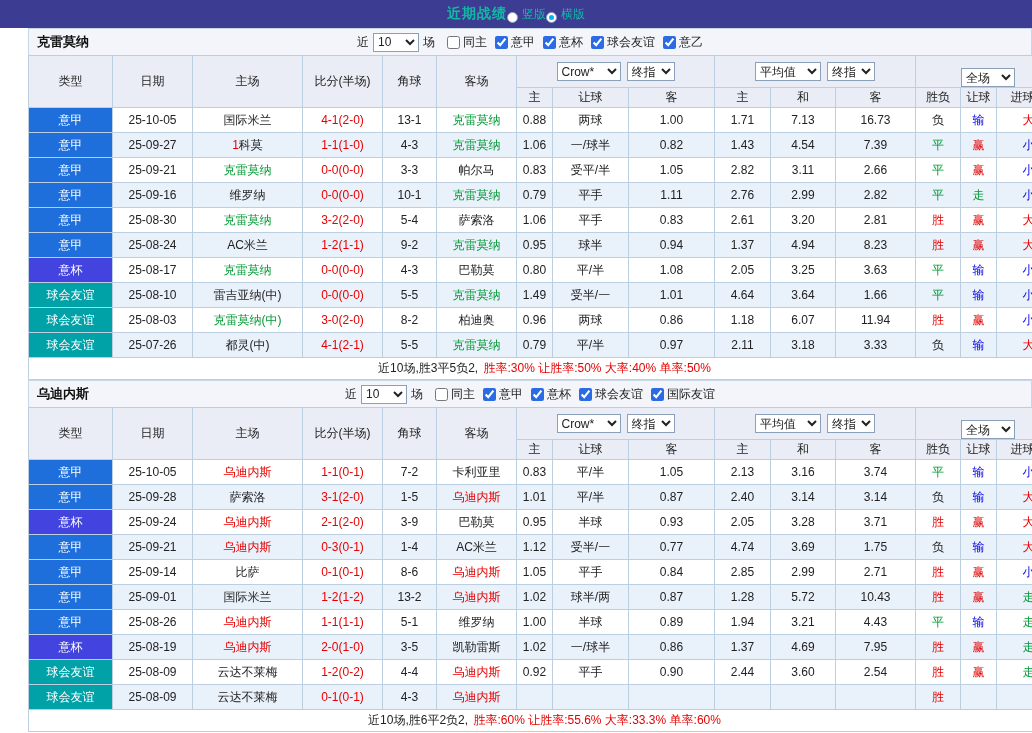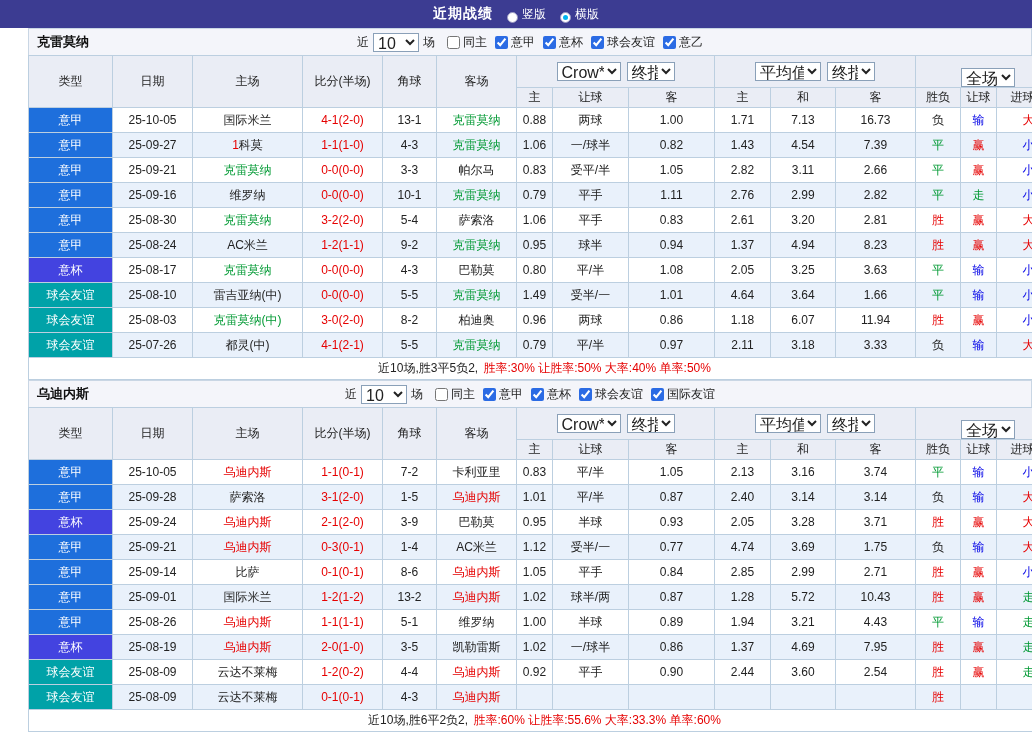--- a/index.html
+++ b/index.html
@@ -7,25 +7,24 @@
   body {
     width: 1032px;
     font-family: "Liberation Sans", "DejaVu Sans", sans-serif;
     font-size: 12px;
     color: #222;
     overflow: hidden;
   }
   .topbar {
     height: 28px;
     background: #3c3c92;
-    color: #ffffff;
+    color: #14b8a6;
     display: flex;
     align-items: center;
     justify-content: center;
-    gap: 14px;
   }
   .topbar .title { font-weight: bold; font-size: 14px; letter-spacing: 1px; }
   .radio-wrap { display: inline-flex; align-items: flex-end; gap: 4px; cursor: pointer; }
   .radio {
     width: 11px; height: 11px; border-radius: 50%;
     background: #fff; border: 1px solid #9a9ac2;
     position: relative; display: inline-block;
   }
   .radio.sel::after {
     content: ""; position: absolute; left: 2px; top: 2px;
@@ -38,21 +37,21 @@
     position: relative;
     display: flex; align-items: center;
     border: 1px solid #c9d6e4; border-bottom: none;
   }
   .team { position: absolute; left: 8px; font-weight: bold; font-size: 13px; color: #111; }
   .controls { margin: 0 auto; display: flex; align-items: center; gap: 4px; }
   .cbs { display: inline-flex; align-items: center; }
   .cb { display: inline-flex; align-items: center; cursor: pointer; }
   .cb input { margin: 0 3px 0 8px; accent-color: #2b6be4; }
   select {
-    font-size: 16px; height: 19px;
+    font-size: 12px; height: 19px;
     border: 1px solid #8aa0b8; background: #fff; color: #222;
     font-family: "Liberation Sans", "DejaVu Sans", sans-serif;
   }
   .sel-count { width: 46px; }
   .sel-company { width: 64px; margin-right: 6px; }
   .sel-final { width: 48px; }
   .sel-avg { width: 66px; margin-right: 6px; }
   .sel-full { width: 54px; margin-top: 12px; }
   table { border-collapse: collapse; table-layout: fixed; width: 1032px; }
   th, td {

